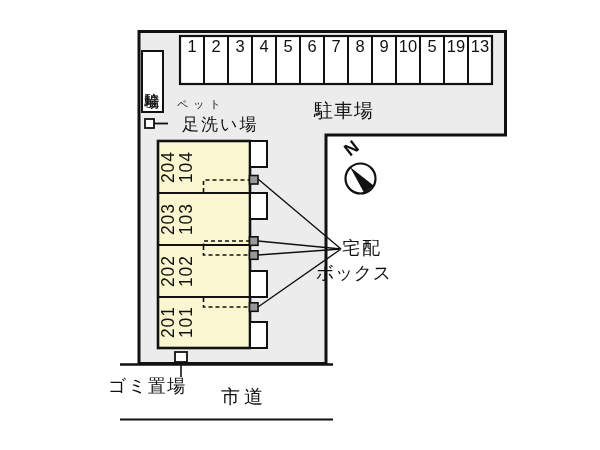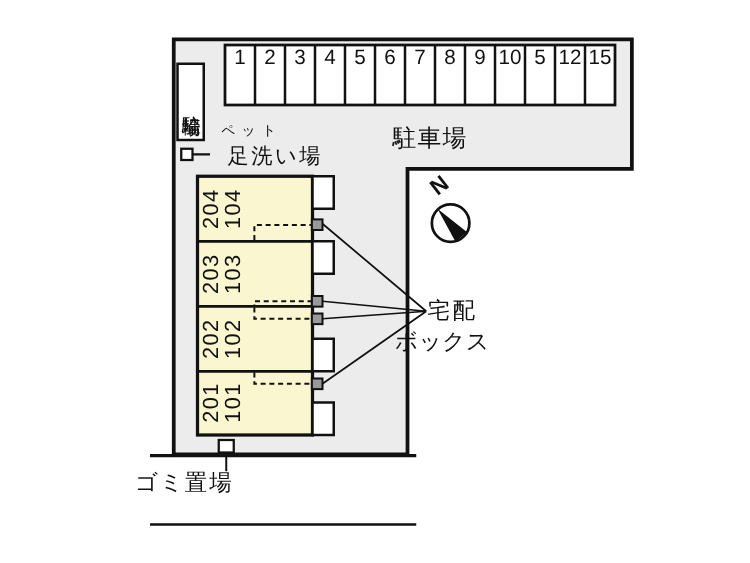--- a/index.html
+++ b/index.html
@@ -84,22 +84,22 @@
   <span class="stall-num" style="left:204px">2</span>
   <span class="stall-num" style="left:228px">3</span>
   <span class="stall-num" style="left:252px">4</span>
   <span class="stall-num" style="left:276px">5</span>
   <span class="stall-num" style="left:300px">6</span>
   <span class="stall-num" style="left:324px">7</span>
   <span class="stall-num" style="left:348px">8</span>
   <span class="stall-num" style="left:372px">9</span>
   <span class="stall-num" style="left:396px">10</span>
   <span class="stall-num" style="left:420px">5</span>
-  <span class="stall-num" style="left:444px">12</span>
-  <span class="stall-num" style="left:468px">15</span>
+  <span class="stall-num" style="left:444px">19</span>
+  <span class="stall-num" style="left:468px">13</span>
 
   <div class="label parking-lot">駐車場</div>
 
   <div class="bike-box">
     <span>駐輪場</span>
   </div>
 
   <div class="label pet1">ペット</div>
   <div class="label pet2">足洗い場</div>
 
@@ -117,15 +117,16 @@
   </div>
   <div class="unit-label u3">
     <span>201</span>
     <span>101</span>
   </div>
 
   <div class="label takuhai1">宅配</div>
   <div class="label takuhai2">ボックス</div>
 
   <div class="label gomi">ゴミ置場</div>
+  <div class="label road">市道</div>
 
   <div class="label north">N</div>
 </div>
 
 </body></html>

